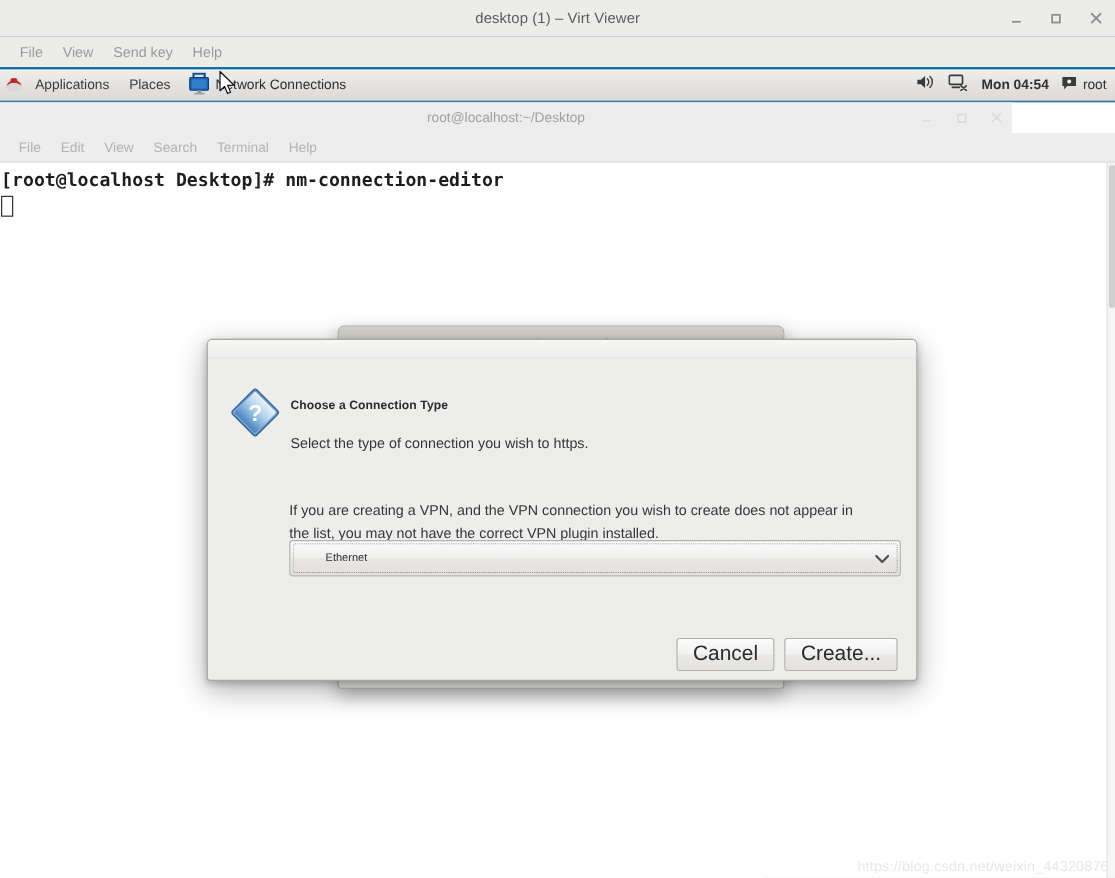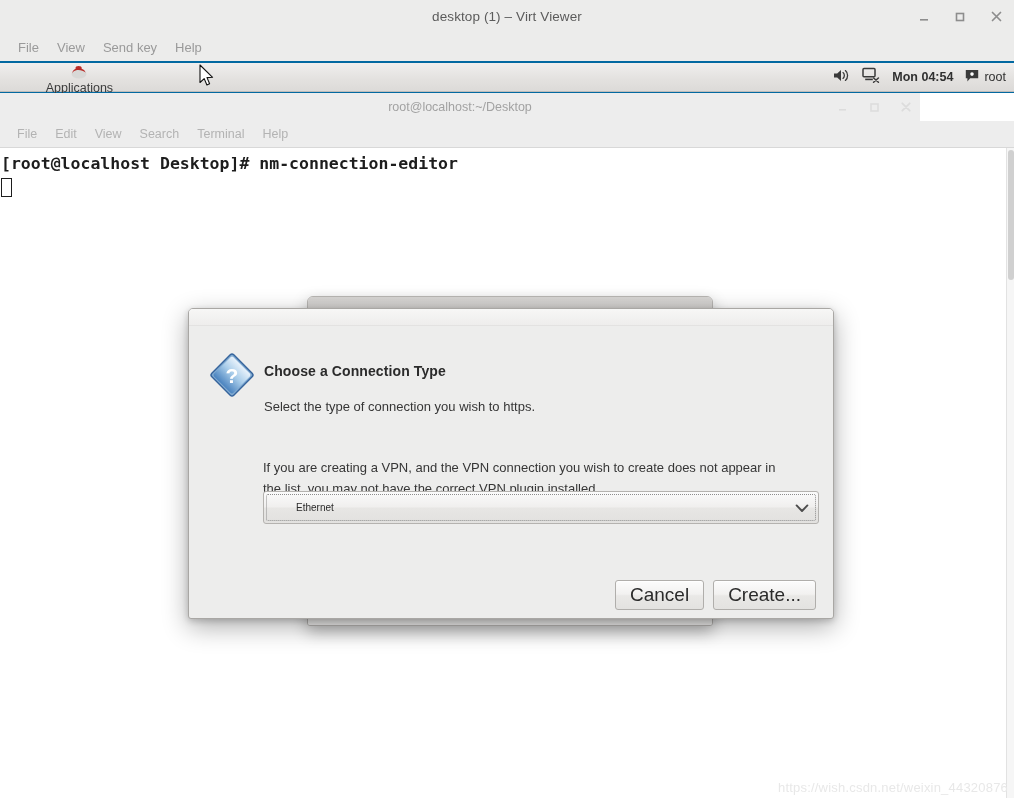--- a/index.html
+++ b/index.html
@@ -78,21 +78,20 @@
     border-bottom: 1px solid #bfbdba;
     box-sizing: border-box;
     display: flex;
     align-items: center;
   }
   #panel-left {
     display: flex;
     align-items: center;
     height: 100%;
     padding-left: 4px;
-    flex-direction: column;
   }
   #panel-right {
     margin-left: auto;
     display: flex;
     align-items: center;
     height: 100%;
     padding-right: 8px;
     gap: 12px;
   }
   .panel-item {
@@ -279,21 +278,21 @@
     position: absolute;
     left: 19px;
     top: 26px;
     width: 48px;
     height: 48px;
   }
   #dialog-text-block {
     margin-left: 51px;
   }
   #dialog-heading {
-    font-size: 14px;
+    font-size: 11px;
     font-weight: bold;
     color: #2b2b2b;
     margin: 17px 0 0 0;
     letter-spacing: 0.1px;
   }
   #dialog-subtext {
     font-size: 13px;
     color: #363636;
     margin: 20px 0 0 0;
   }
@@ -557,15 +556,15 @@
         <path d="M1.6 2.4 L7 8 L12.4 2.4" fill="none" stroke="#4c4c4c" stroke-width="1.9" stroke-linecap="round" stroke-linejoin="round"></path>
       </svg>
     </span>
   </div>
 
   <div id="dialog-action-area">
     <div class="dialog-button">Cancel</div>
     <div class="dialog-button">Create...</div>
   </div>
 
-  <div id="watermark">https://wish.csdn.net/weixin_44320876</div>
+  <div id="watermark">https://blog.csdn.net/weixin_44320876</div>
 
 </div>
 
 </body></html>

